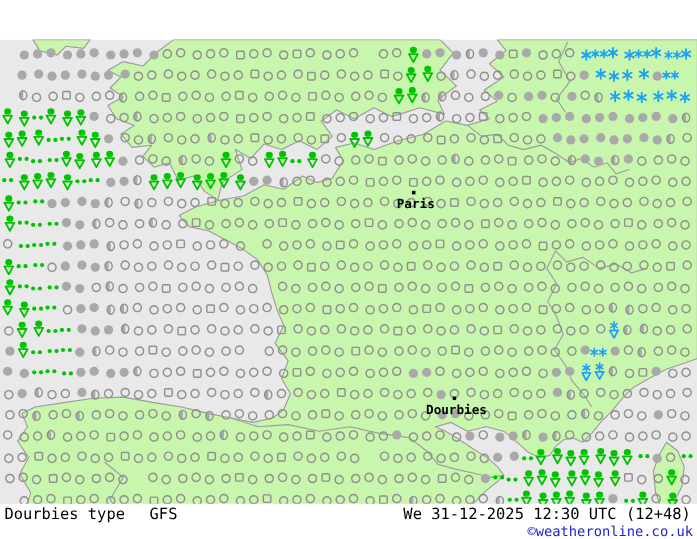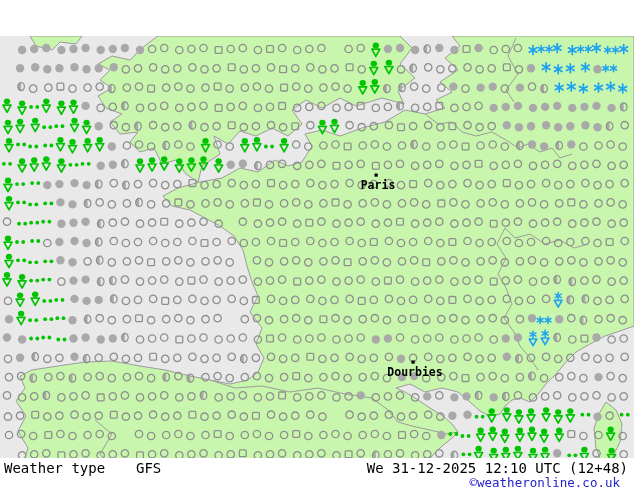--- a/index.html
+++ b/index.html
@@ -16,21 +16,21 @@
   .map svg{display:block;}
   .footer{
     position:absolute;left:0;top:458px;width:634px;height:32px;
     background:#ffffff;color:#000;
   }
   .footer .lbl{position:absolute;top:2px;font-size:14px;white-space:pre;}
   .footer .lbl-type{left:4px;}
   .footer .lbl-model{left:96px;padding-left:40px;}
   .footer .lbl-date{right:6px;}
   .footer .lbl-copy{
-    position:absolute;top:17px;right:14px;font-size:12.5px;
+    position:absolute;top:17px;right:4px;font-size:12.5px;
     text-decoration:none;cursor:pointer;
   }
 </style>
 </head>
 <body>
 
 <div class="frame">
   <div class="map">
     <svg id="mapsvg" width="634" height="457" viewBox="0 0 634 457">
         <rect x="0" y="0" width="634" height="457" fill="#e9e9e9"></rect>
@@ -3570,18 +3570,18 @@
           <rect x="374.5" y="137.5" width="3.2" height="3.2" fill="#000000"></rect>
           <text x="378" y="153" text-anchor="middle" font-size="11.5" font-weight="bold" fill="#000000" font-family="&quot;DejaVu Sans Mono&quot;,&quot;Liberation Mono&quot;,monospace">Paris</text>
         </g>
         <g>
           <rect x="411.5" y="324.5" width="3.2" height="3.2" fill="#000000"></rect>
           <text x="415" y="340" text-anchor="middle" font-size="11.5" font-weight="bold" fill="#000000" font-family="&quot;DejaVu Sans Mono&quot;,&quot;Liberation Mono&quot;,monospace">Dourbies</text>
         </g>
       </svg>
   </div>
   <div class="footer">
-    <span class="lbl lbl-type">Weather type</span>
+    <span class="lbl lbl-type">Dourbies type</span>
     <span class="lbl lbl-model">GFS</span>
-    <span class="lbl lbl-date">We 31-12-2025 12:10 UTC (12+48)</span>
+    <span class="lbl lbl-date">We 31-12-2025 12:30 UTC (12+48)</span>
     <a class="lbl-copy" style="color: rgb(35, 35, 204);">©weatheronline.co.uk</a>
   </div>
 </div>
 
 </body></html>

